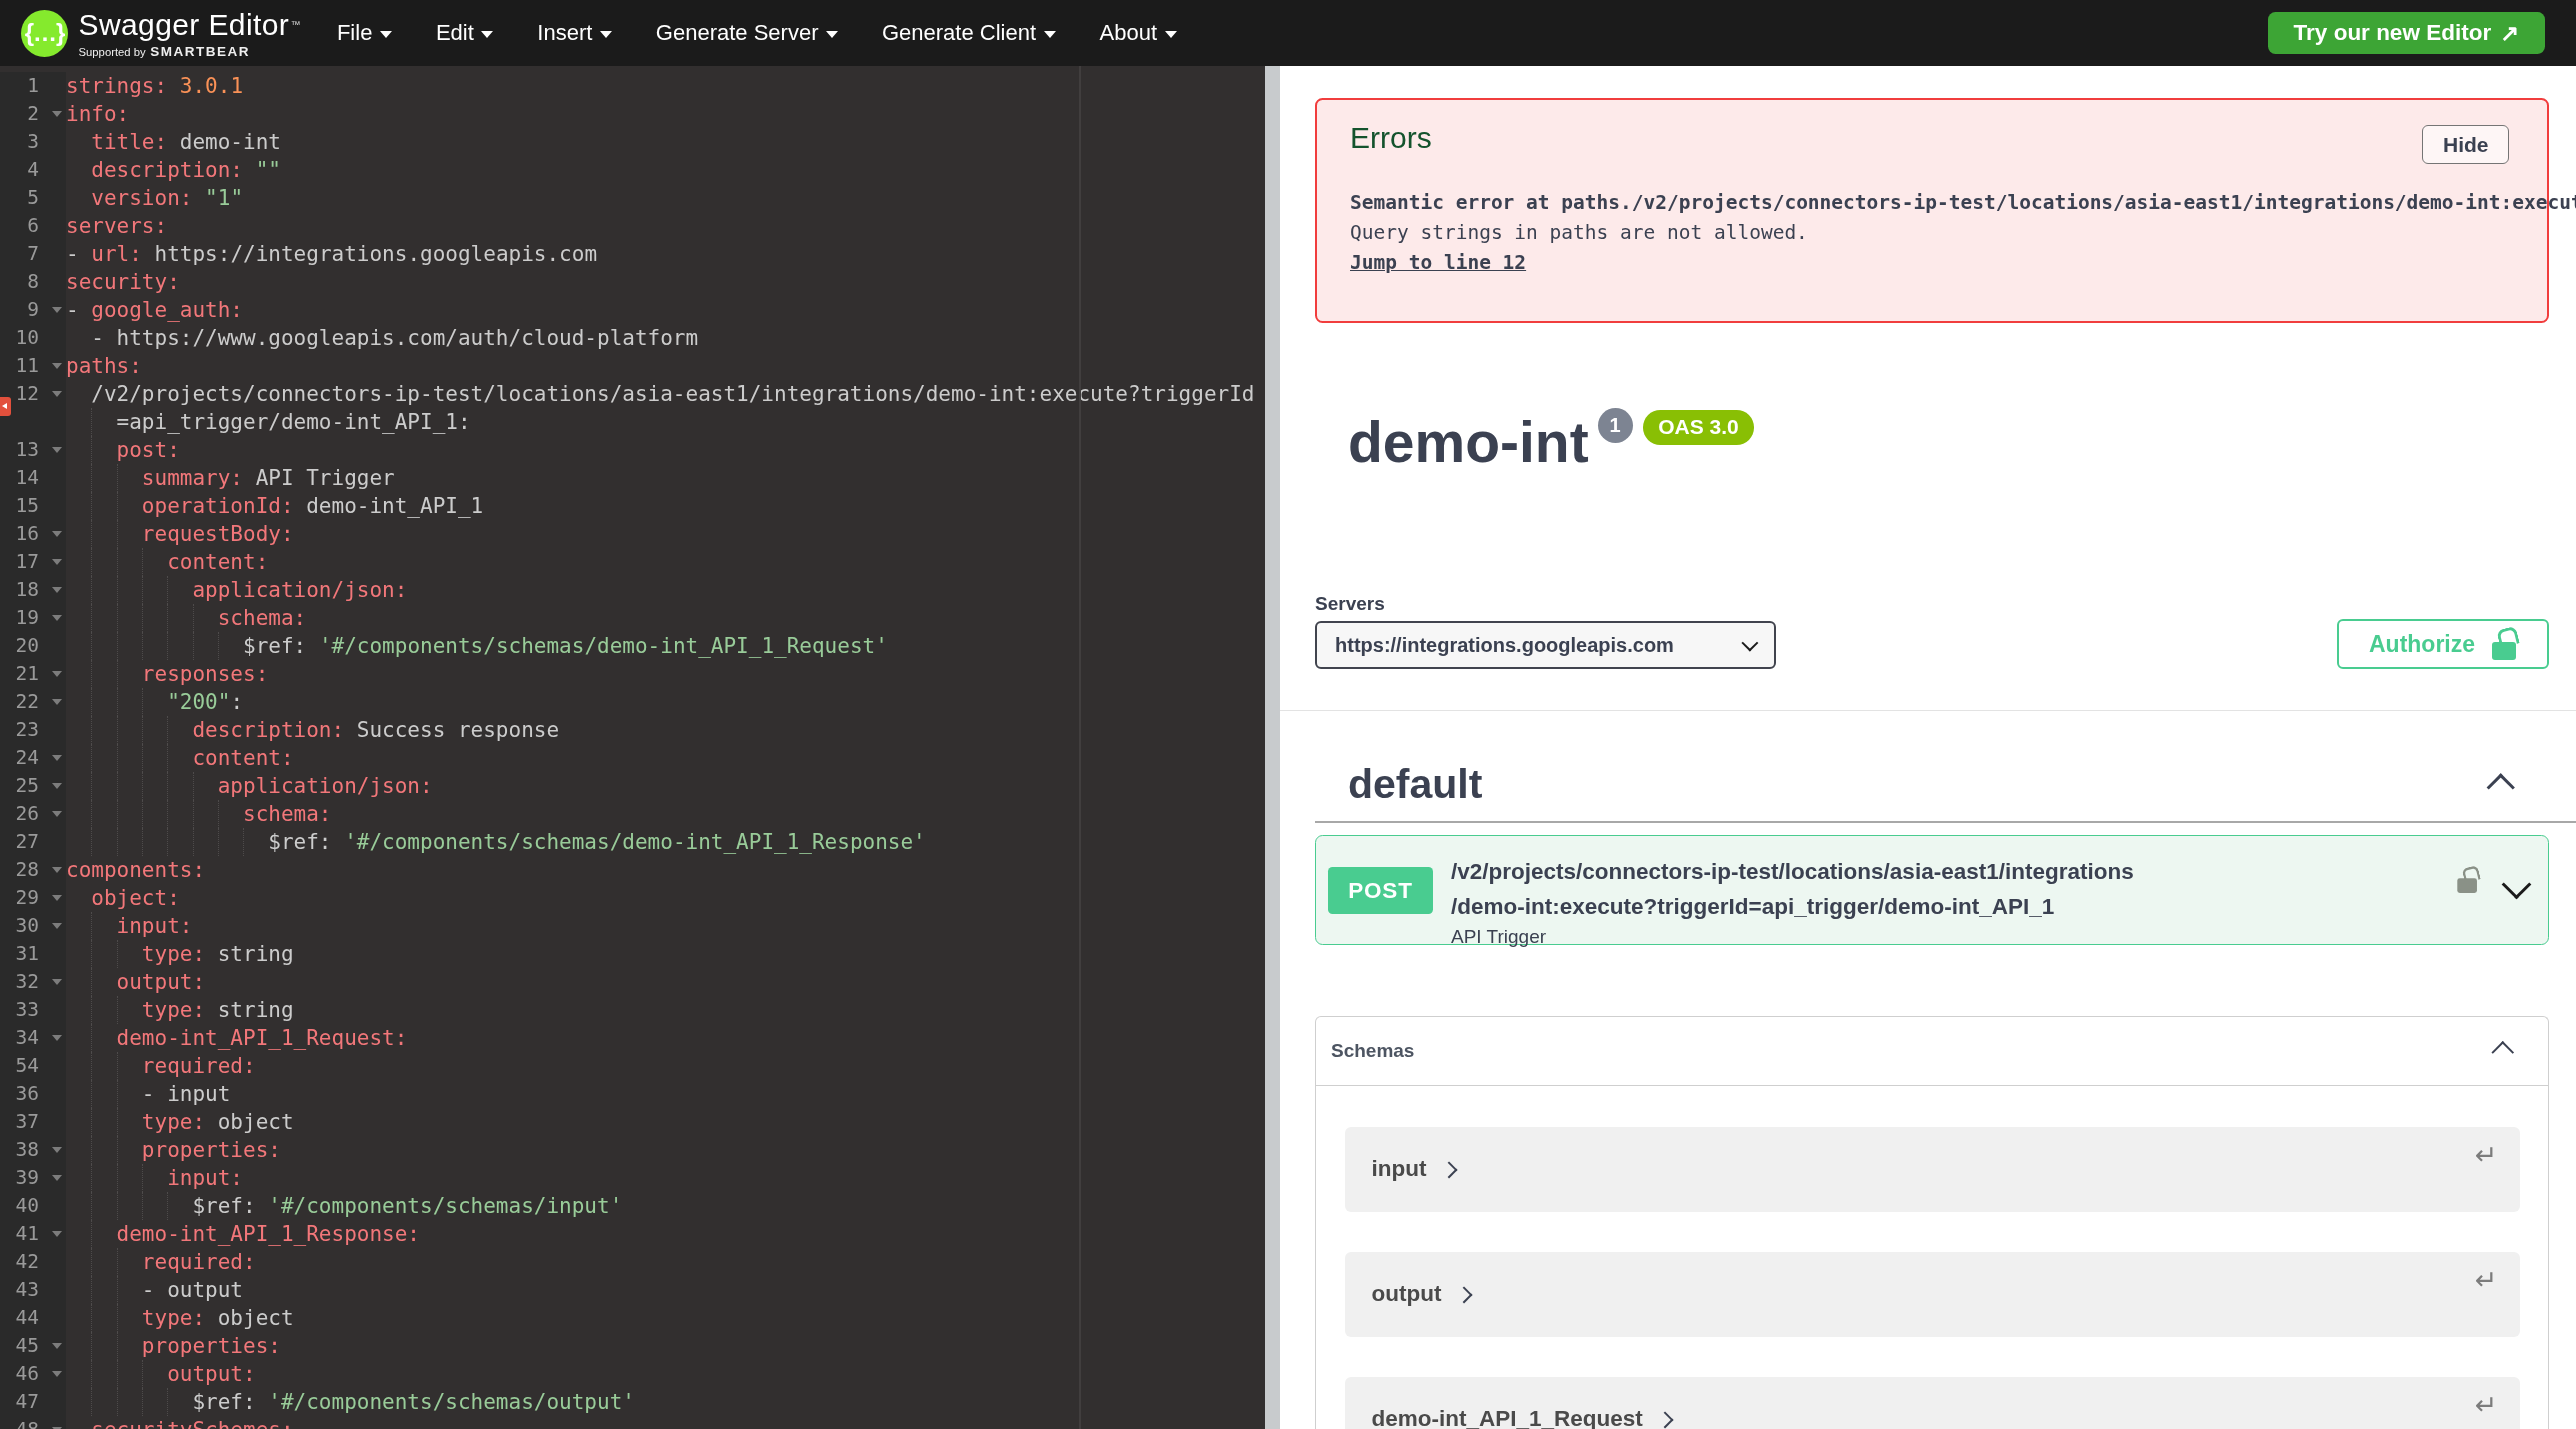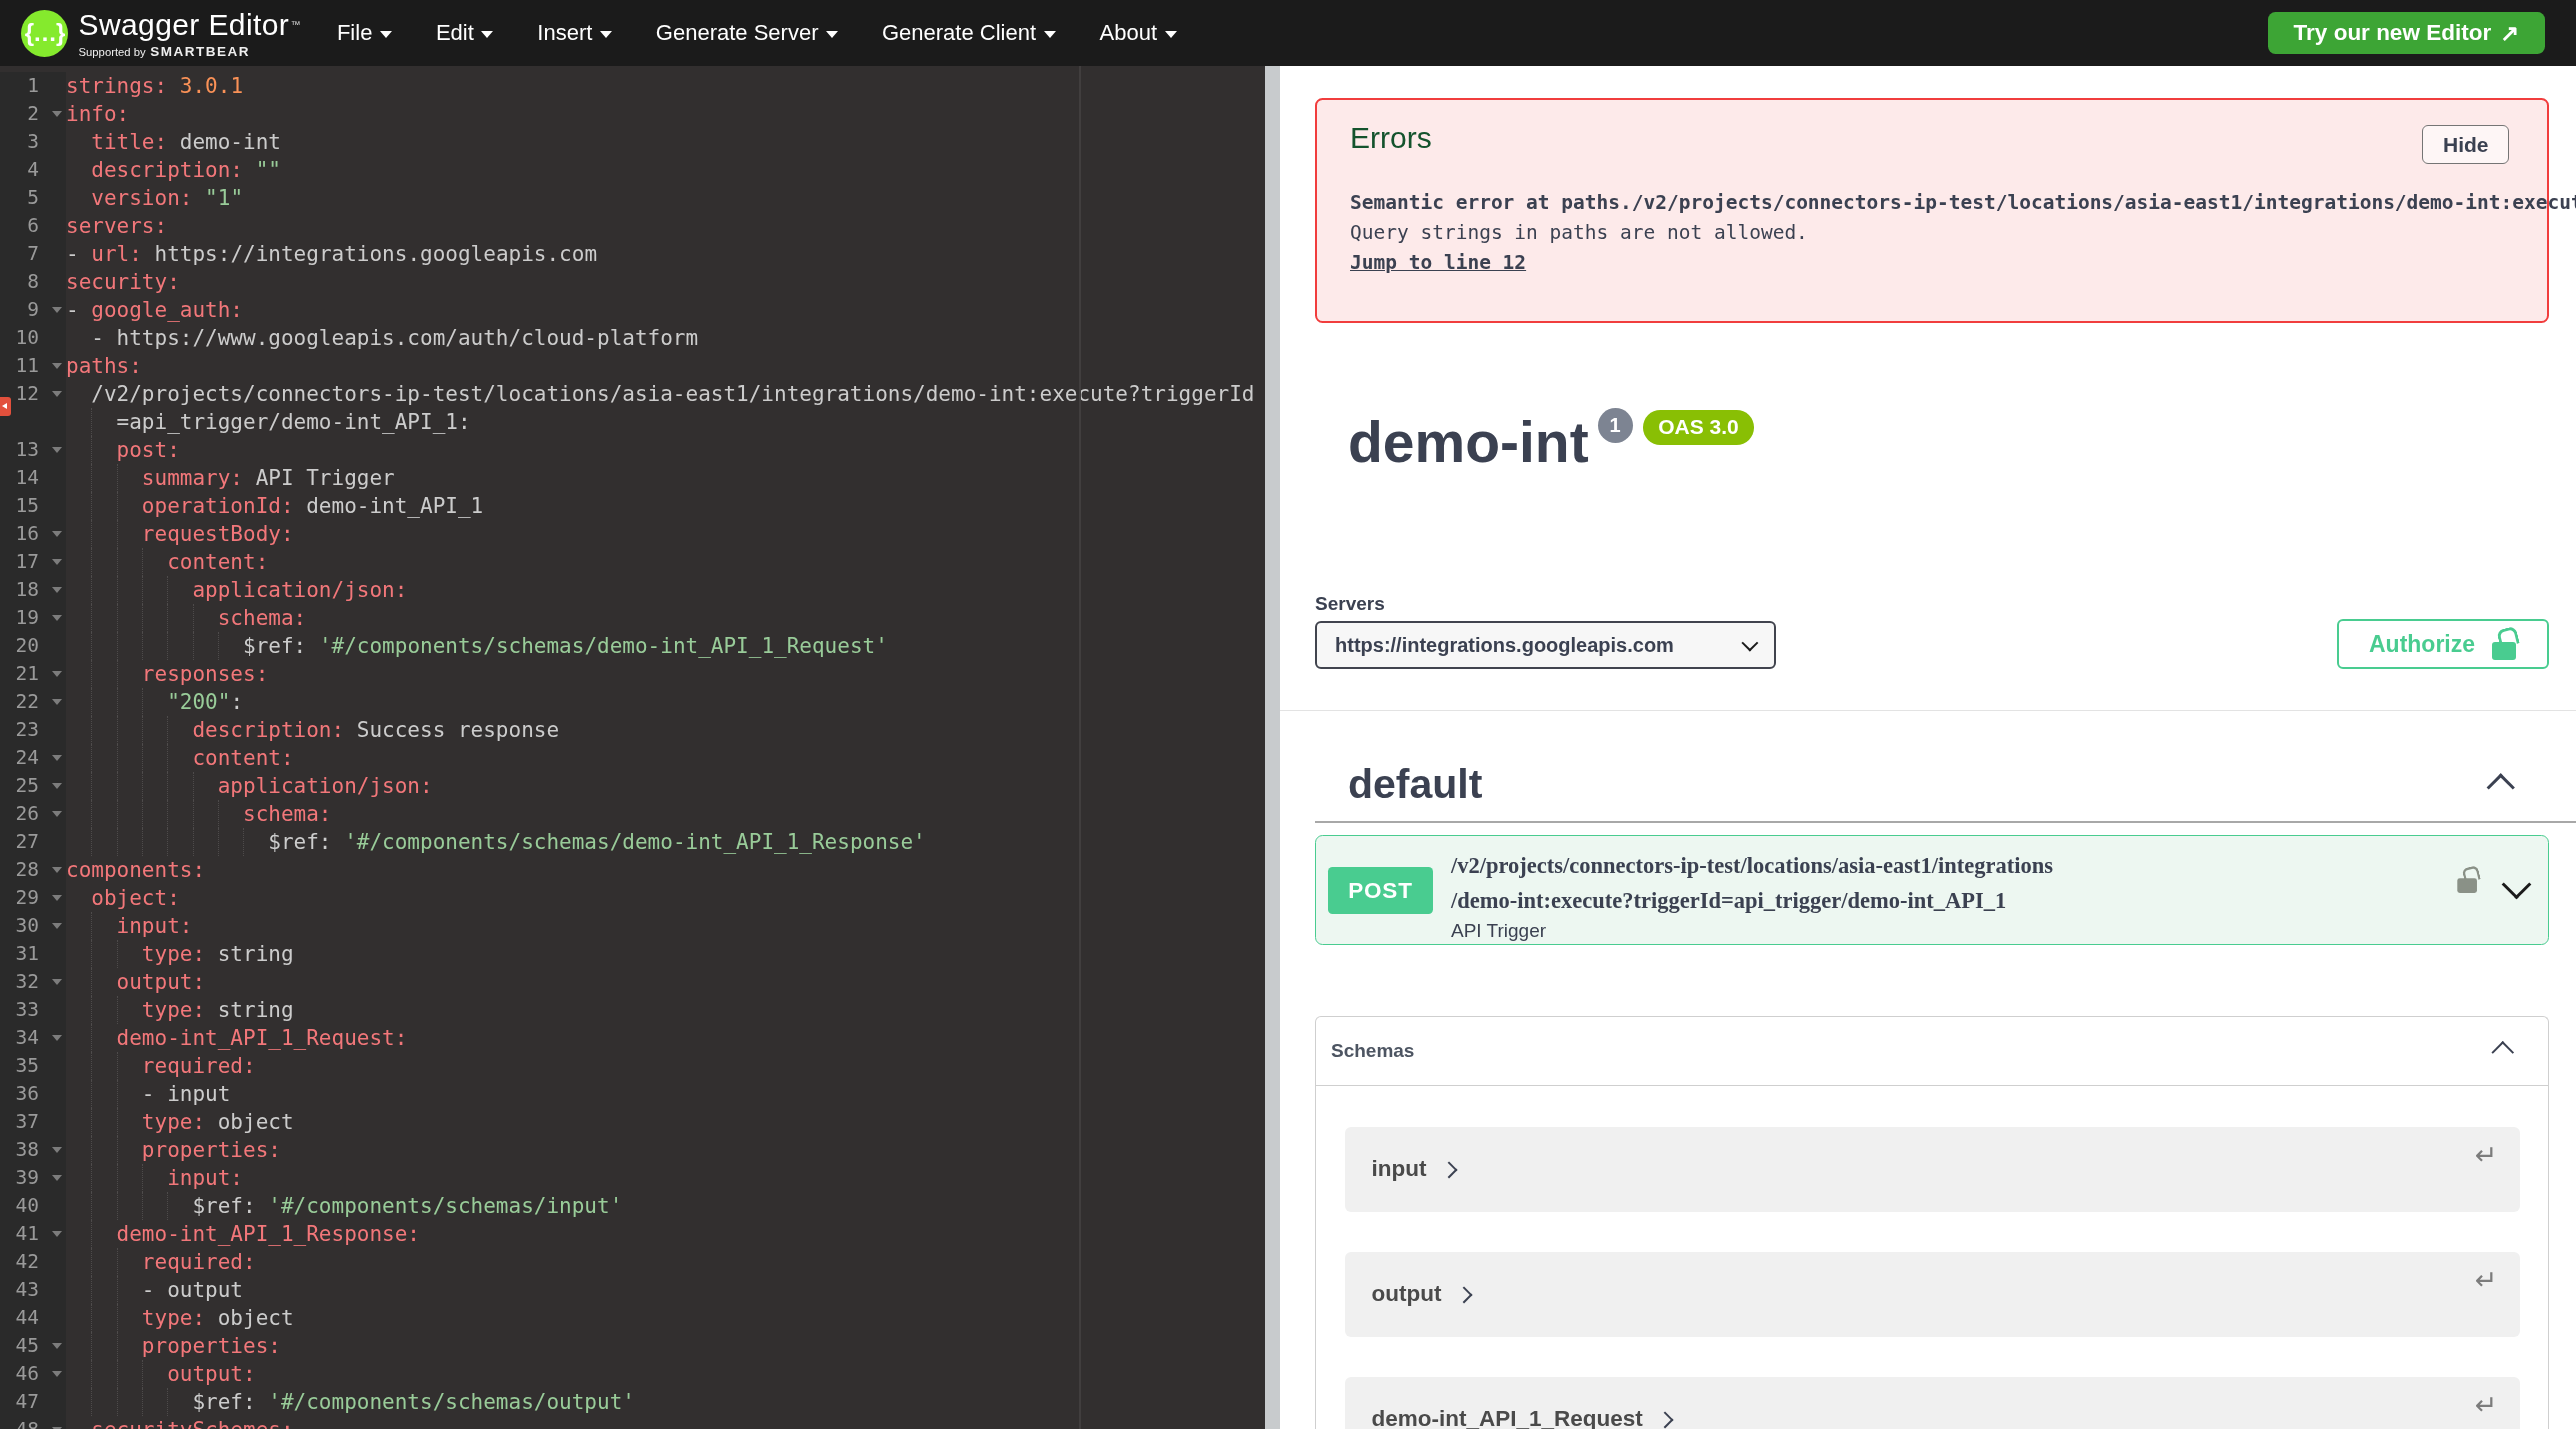--- a/index.html
+++ b/index.html
@@ -76,21 +76,21 @@
 
   
   .section-header{margin-top:50px;display:flex;align-items:center;justify-content:space-between;cursor:pointer;}
   .section-title{font-size:41px;font-weight:700;color:#3b4151;margin-left:33px;line-height:47px;}
   .chev-up{width:16.5px;height:16.5px;border-right:3px solid #3b4151;border-bottom:3px solid #3b4151;transform:rotate(-135deg);margin-right:39px;margin-top:7.5px;}
   .hr-mid{height:1.5px;background:#a8a8a8;margin-top:13.5px;width:100%;}
 
   
   .opblock{margin-top:12px;height:110px;box-sizing:border-box;background:#edf7f1;border:1.5px solid #49cc90;border-radius:7.5px;position:relative;cursor:pointer;}
   .post-badge{position:absolute;left:12px;top:31.5px;width:105px;height:47px;background:#49cc90;border-radius:4.5px;color:#fff;font-size:22.5px;font-weight:700;display:flex;align-items:center;justify-content:center;letter-spacing:0.8px;}
-  .op-path{margin-left:135px;padding-top:12px;font-family:Liberation Serif, serif;font-size:22.5px;font-weight:700;color:#3b4151;line-height:35px;}
+  .op-path{margin-left:135px;padding-top:18px;font-family:Liberation Sans, sans-serif;font-size:22.5px;font-weight:700;color:#3b4151;line-height:35px;}
   .op-summary{margin-left:135px;margin-top:2.3px;font-size:19px;color:#3b4151;}
   .op-lock{position:absolute;right:68px;top:28.5px;transform:scale(.82);}
   .op-chev{position:absolute;right:21px;top:38px;width:18px;height:18px;border-right:3px solid #1b1b1b;border-bottom:3px solid #1b1b1b;transform:rotate(45deg);}
 
   
   .models{margin-top:71px;border:1.5px solid #cfcfcf;border-radius:6px 6px 0 0;border-bottom:none;box-sizing:border-box;padding-bottom:45px;background:#fff;}
   .models-header{height:68px;display:flex;align-items:center;justify-content:space-between;border-bottom:1.5px solid #cfcfcf;cursor:pointer;}
   .models-title{font-size:19px;font-weight:700;color:#4d5562;margin-left:15px;}
   .models-header .chev-up{margin-right:38px;width:13.5px;height:13.5px;border-width:2.3px;margin-top:4.5px;}
   .models-body{padding:41px 28.5px 0 28.5px;display:flex;flex-direction:column;gap:40px;}
@@ -371,21 +371,21 @@
         </div>
         <div class="ed-row">
           <div class="ed-gutter">
             <span class="ed-num">34</span>
             <span class="fold-caret"></span>
           </div>
           <div class="ed-code"><span class="ind-guide" style="left: 25px;"></span><span class="tk-txt">    </span><span class="tk-key">demo-int_API_1_Request:</span></div>
         </div>
         <div class="ed-row">
           <div class="ed-gutter">
-            <span class="ed-num">35</span>
+            <span class="ed-num">54</span>
           </div>
           <div class="ed-code"><span class="ind-guide" style="left: 25px;"></span><span class="ind-guide" style="left: 51px;"></span><span class="tk-txt">      </span><span class="tk-key">required:</span></div>
         </div>
         <div class="ed-row">
           <div class="ed-gutter">
             <span class="ed-num">36</span>
           </div>
           <div class="ed-code"><span class="ind-guide" style="left: 25px;"></span><span class="ind-guide" style="left: 51px;"></span><span class="tk-txt">      - input</span></div>
         </div>
         <div class="ed-row">

